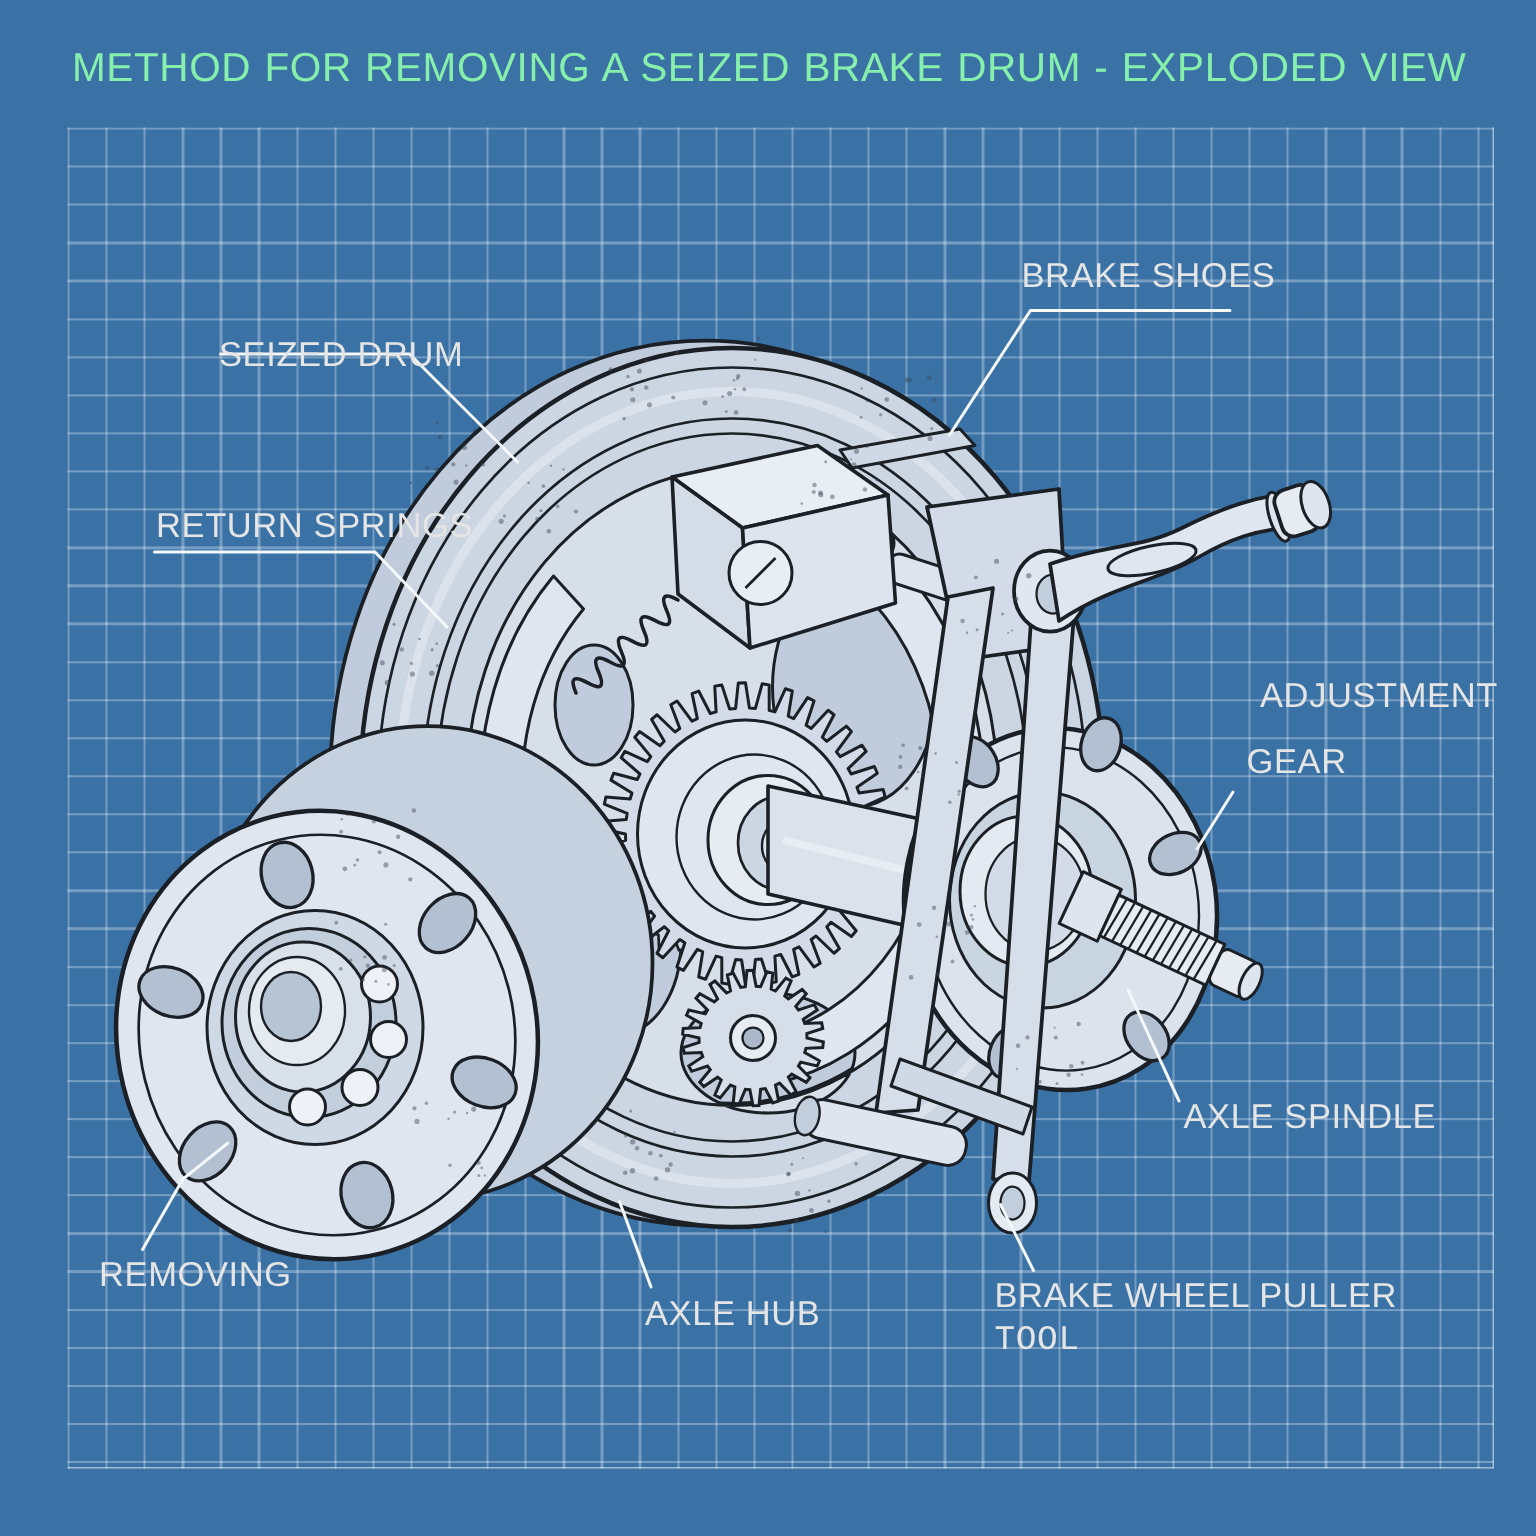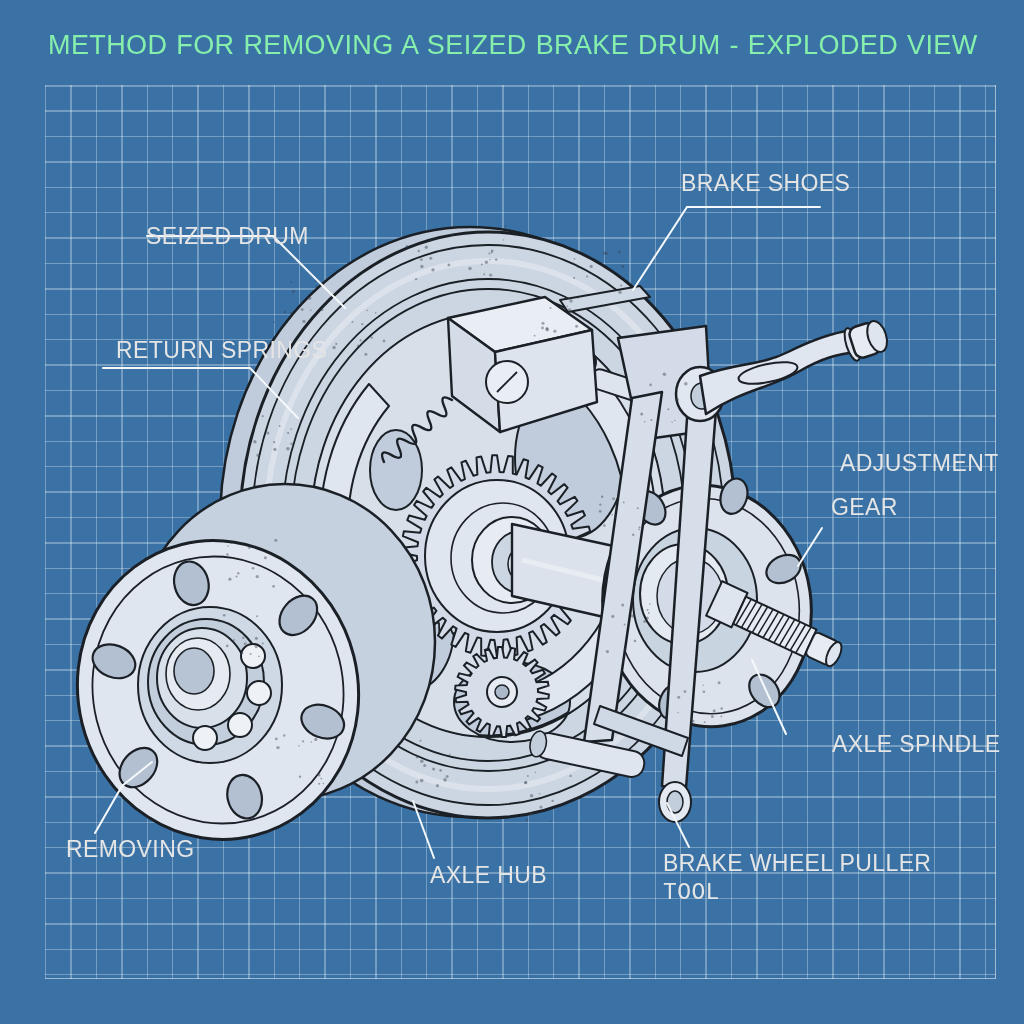--- a/index.html
+++ b/index.html
@@ -22,24 +22,24 @@
     position:absolute;left:48px;top:30px;z-index:3;
     font-size:27px;letter-spacing:.4px;word-spacing:1px;color:#86efac;font-weight:400;
     white-space:nowrap;
   }
   .lbl{
     position:absolute;z-index:3;color:#e5e5e5;font-size:23px;letter-spacing:.4px;
     white-space:nowrap;font-weight:400;
   }
   .l-seized-drum{left:146px;top:208px;margin-top:15px;}
   .l-brake-shoes{left:681px;top:170px;}
-  .l-return-springs{left:116px;top:337px;}
+  .l-return-springs{left:104px;top:337px;}
   .l-adjustment{left:840px;top:450px;}
   .l-gear{left:831px;top:494px;text-align:right;}
-  .l-axle-spindle{left:789px;top:731px;margin-left:43px;}
+  .l-axle-spindle{left:789px;top:731px;}
   .l-seizedrum{left:66px;top:836px;}
   .l-wheel-hub{left:430px;top:862px;}
   .l-puller1{left:663px;top:850px;}
   .l-puller2{left:663px;top:880px;font-family:Liberation Mono, monospace;}
 </style>
 </head>
 <body>
 
 <div class="grid"></div>
 

